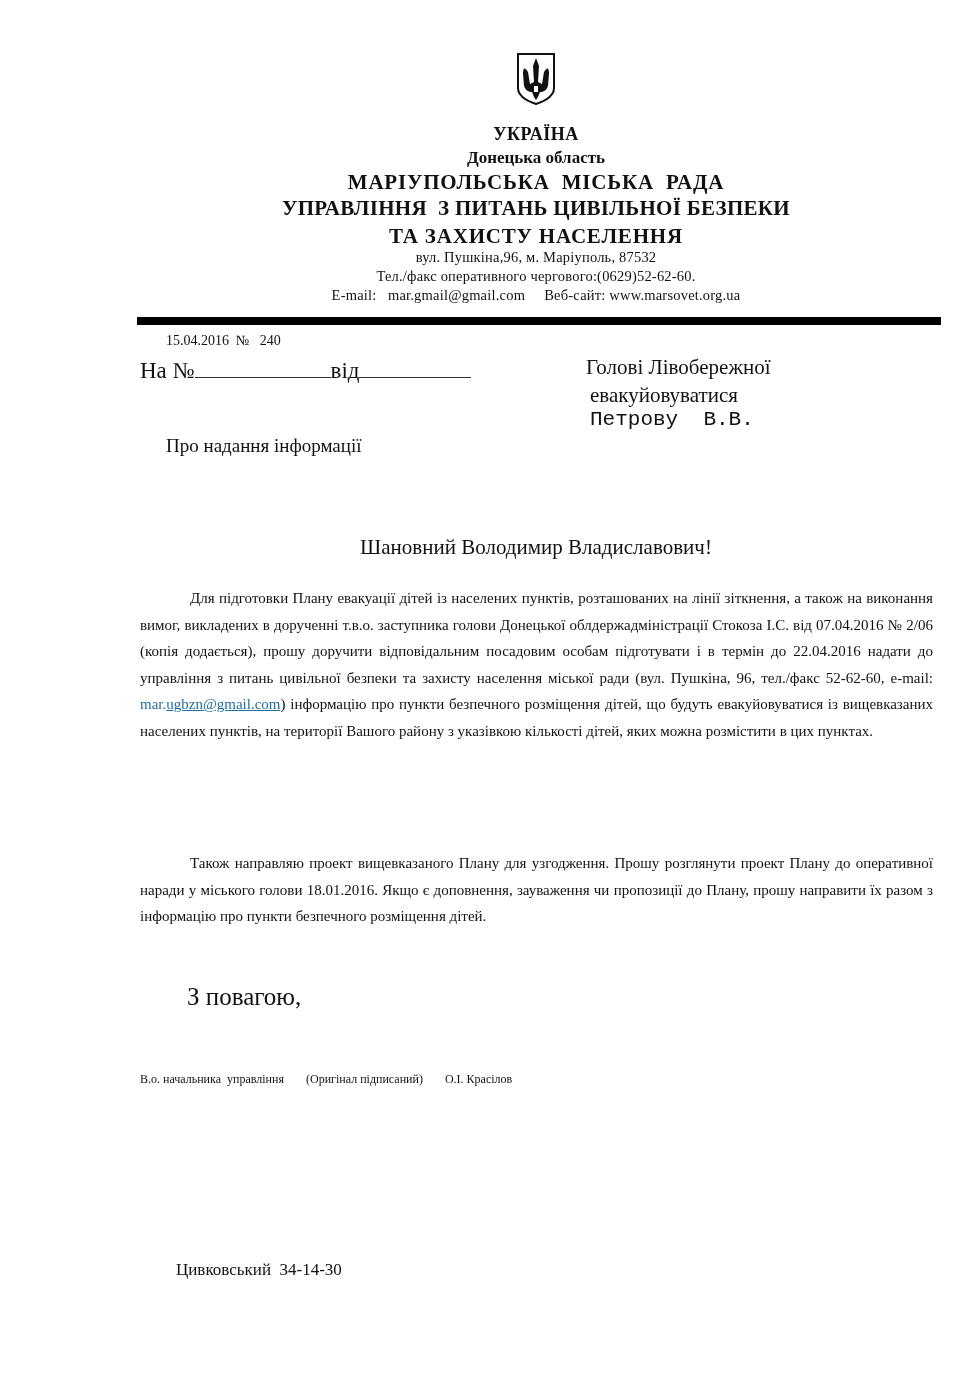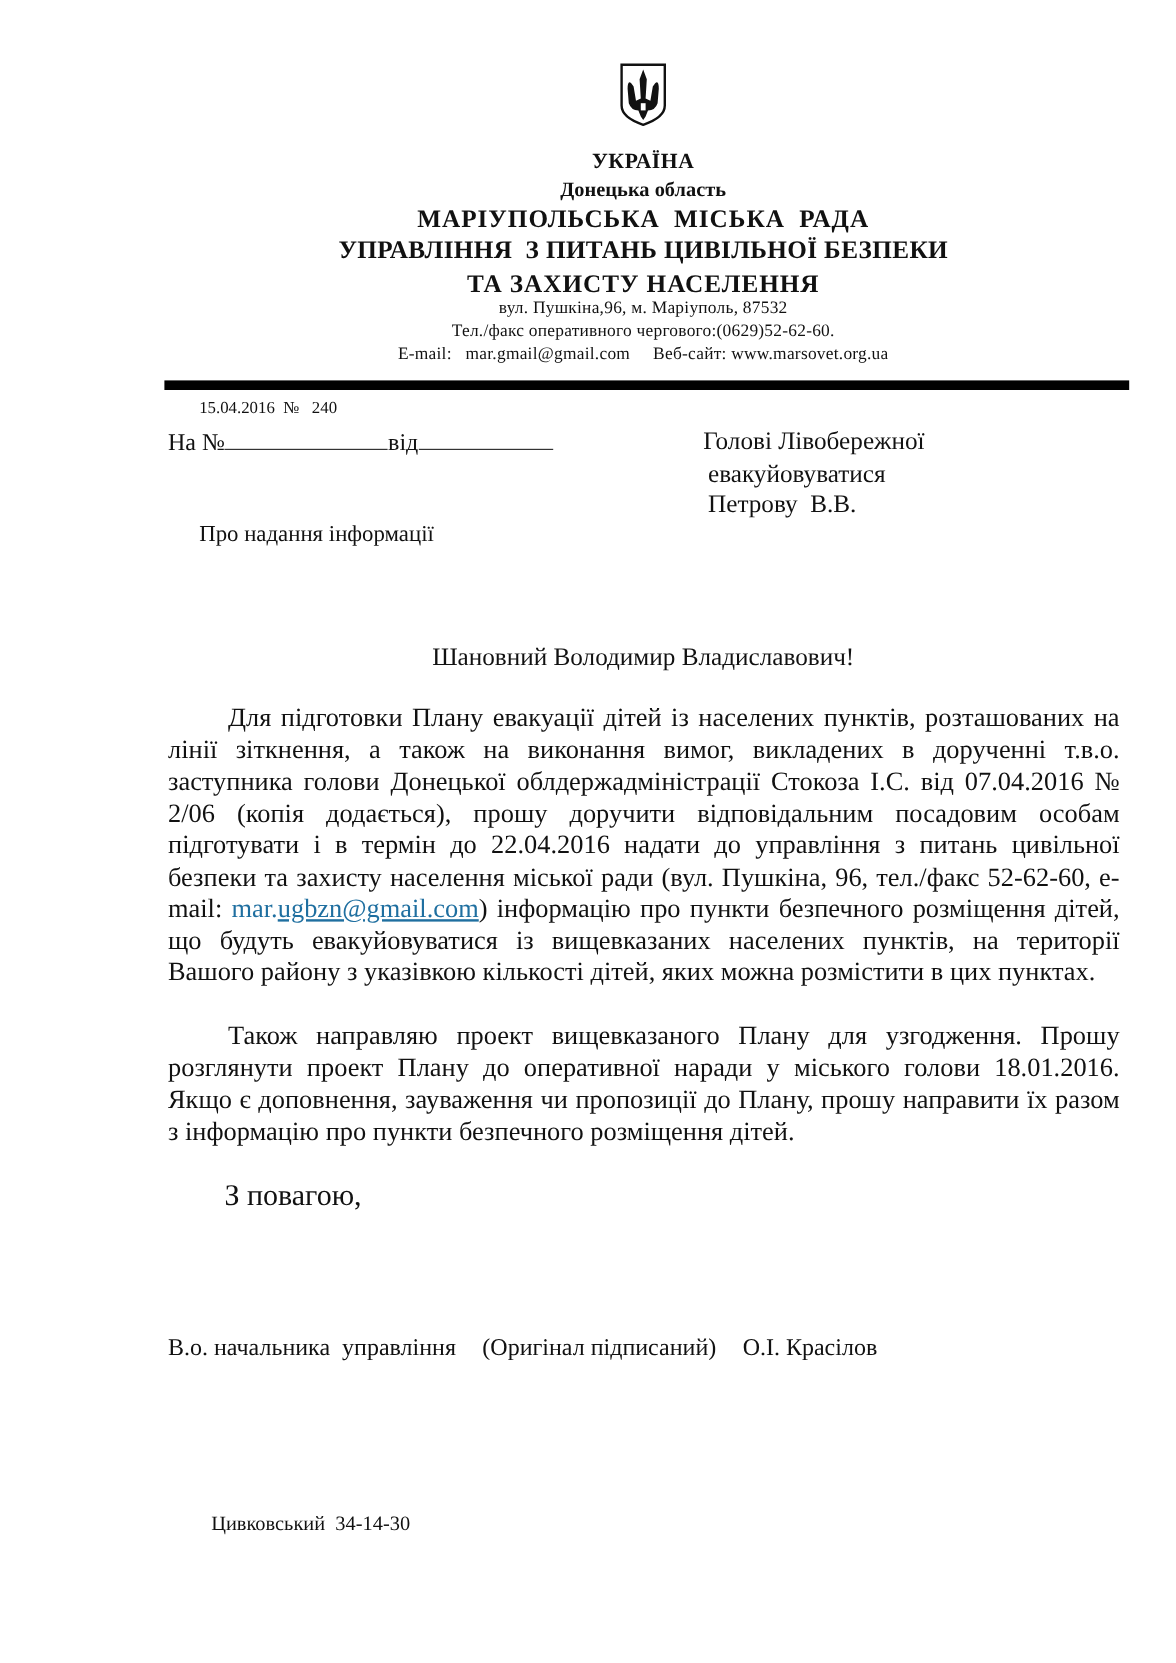--- a/index.html
+++ b/index.html
@@ -12,35 +12,35 @@
   .h-rada { top: 170px; font-size: 21px; letter-spacing: 0.8px; }
   .h-upr { top: 196px; font-size: 21px; letter-spacing: 0.3px; }
   .h-ta { top: 224px; font-size: 21px; letter-spacing: 0.8px; }
   .addr { position: absolute; left: 0; width: 1072px; text-align: center; font-size: 14.5px; letter-spacing: 0.2px; }
   .a1 { top: 249px; }
   .a2 { top: 268px; }
   .a3 { top: 287px; }
   .rule { position: absolute; left: 137px; top: 317px; width: 804px; height: 8px; background: #000; }
   .narrow { font-family: "Liberation Sans Narrow", "Liberation Serif", serif; }
   .reg { left: 166px; top: 333px; font-size: 14px; }
-  .ref { left: 140px; top: 358px; font-size: 20px; font-family: Liberation Serif, serif; }
+  .ref { left: 140px; top: 358px; font-size: 23px; font-family: Liberation Serif, serif; }
   .ref .blank { display: inline-block; border-bottom: 1px solid #333; height: 14px; vertical-align: baseline; }
   .addressee { left: 586px; font-size: 21px; }
   .ad1 { top: 355px; }
   .ad2 { top: 383px; left: 590px; }
   .ad3 { top: 408px; left: 590px; }
   .subject { left: 166px; top: 435px; font-size: 19px; }
   .greeting { left: 0; width: 1072px; text-align: center; top: 535px; font-size: 21px; }
-  .body-text { position: absolute; left: 140px; width: 793px; font-size: 22px; line-height: 26.5px; text-align: justify; }
+  .body-text { position: absolute; left: 140px; width: 793px; font-size: 15px; line-height: 26.5px; text-align: justify; }
   .p1 { top: 585px; text-indent: 50px; }
   .p2 { top: 850px; text-indent: 50px; }
   .email-link { color: #1f6fa0; text-decoration: none; }
   .email-link .u { text-decoration: underline; }
   .regards { left: 187px; top: 983px; font-size: 25px; }
-  .sign { left: 140px; top: 1112px; font-size: 20px; }
+  .sign { left: 140px; top: 1072px; font-size: 12px; }
   .sign span { display: inline-block; }
   .s-gap1 { width: 22px; }
   .s-gap2 { width: 22px; }
   .executor { left: 176px; top: 1260px; font-size: 17px; }
 </style>
 </head>
 <body>
 
 <svg class="emblem" viewBox="0 0 40 54">
   <path d="M2 2 H38 V36 Q38 46 20 52 Q2 46 2 36 Z" fill="#fff" stroke="#111" stroke-width="2"></path>
@@ -69,21 +69,21 @@
   <span>15.04.2016</span>&nbsp;
   <span>№</span>&nbsp;&nbsp;
   <span>240</span>
 </div>
 <div class="abs ref narrow">
   <span>На №</span><span class="blank" style="width:136px;"></span><span>від</span><span class="blank" style="width:112px;"></span>
 </div>
 
 <div class="abs addressee ad1 narrow">Голові Лівобережної</div>
 <div class="abs addressee ad2 narrow">евакуйовуватися</div>
-<div class="abs addressee ad3 narrow" style="white-space:pre;">Петрову  В.В.</div>
+<div class="abs addressee ad3 narrow" style="white-space:pre;font-family:Liberation Mono, monospace;">Петрову  В.В.</div>
 
 <div class="abs subject narrow">Про надання інформації</div>
 
 <div class="abs greeting">Шановний Володимир Владиславович!</div>
 
 <div class="body-text p1 narrow"><span>Для підготовки Плану евакуації дітей із населених пунктів, розташованих на лінії зіткнення, а також на виконання вимог, викладених в дорученні т.в.о. заступника голови Донецької облдержадміністрації Стокоза І.С. від 07.04.2016 № 2/06 (копія додається), прошу доручити відповідальним посадовим особам підготувати і в термін до 22.04.2016 надати до управління з питань цивільної безпеки та захисту населення міської ради (вул. Пушкіна, 96, тел./факс 52-62-60, e-mail: </span><a class="email-link"><span>mar.</span><span class="u">ugbzn@gmail.com</span></a><span>) інформацію про пункти безпечного розміщення дітей, що будуть евакуйовуватися із вищевказаних населених пунктів, на території  Вашого району з указівкою кількості дітей, яких можна розмістити в цих пунктах.</span></div>
 
 <div class="body-text p2 narrow">Також направляю проект вищевказаного Плану для узгодження. Прошу розглянути проект Плану до оперативної наради у міського голови 18.01.2016. Якщо є доповнення, зауваження чи пропозиції до Плану, прошу направити їх разом з інформацію про пункти безпечного розміщення дітей.</div>
 
 <div class="abs regards narrow">З повагою,</div>

